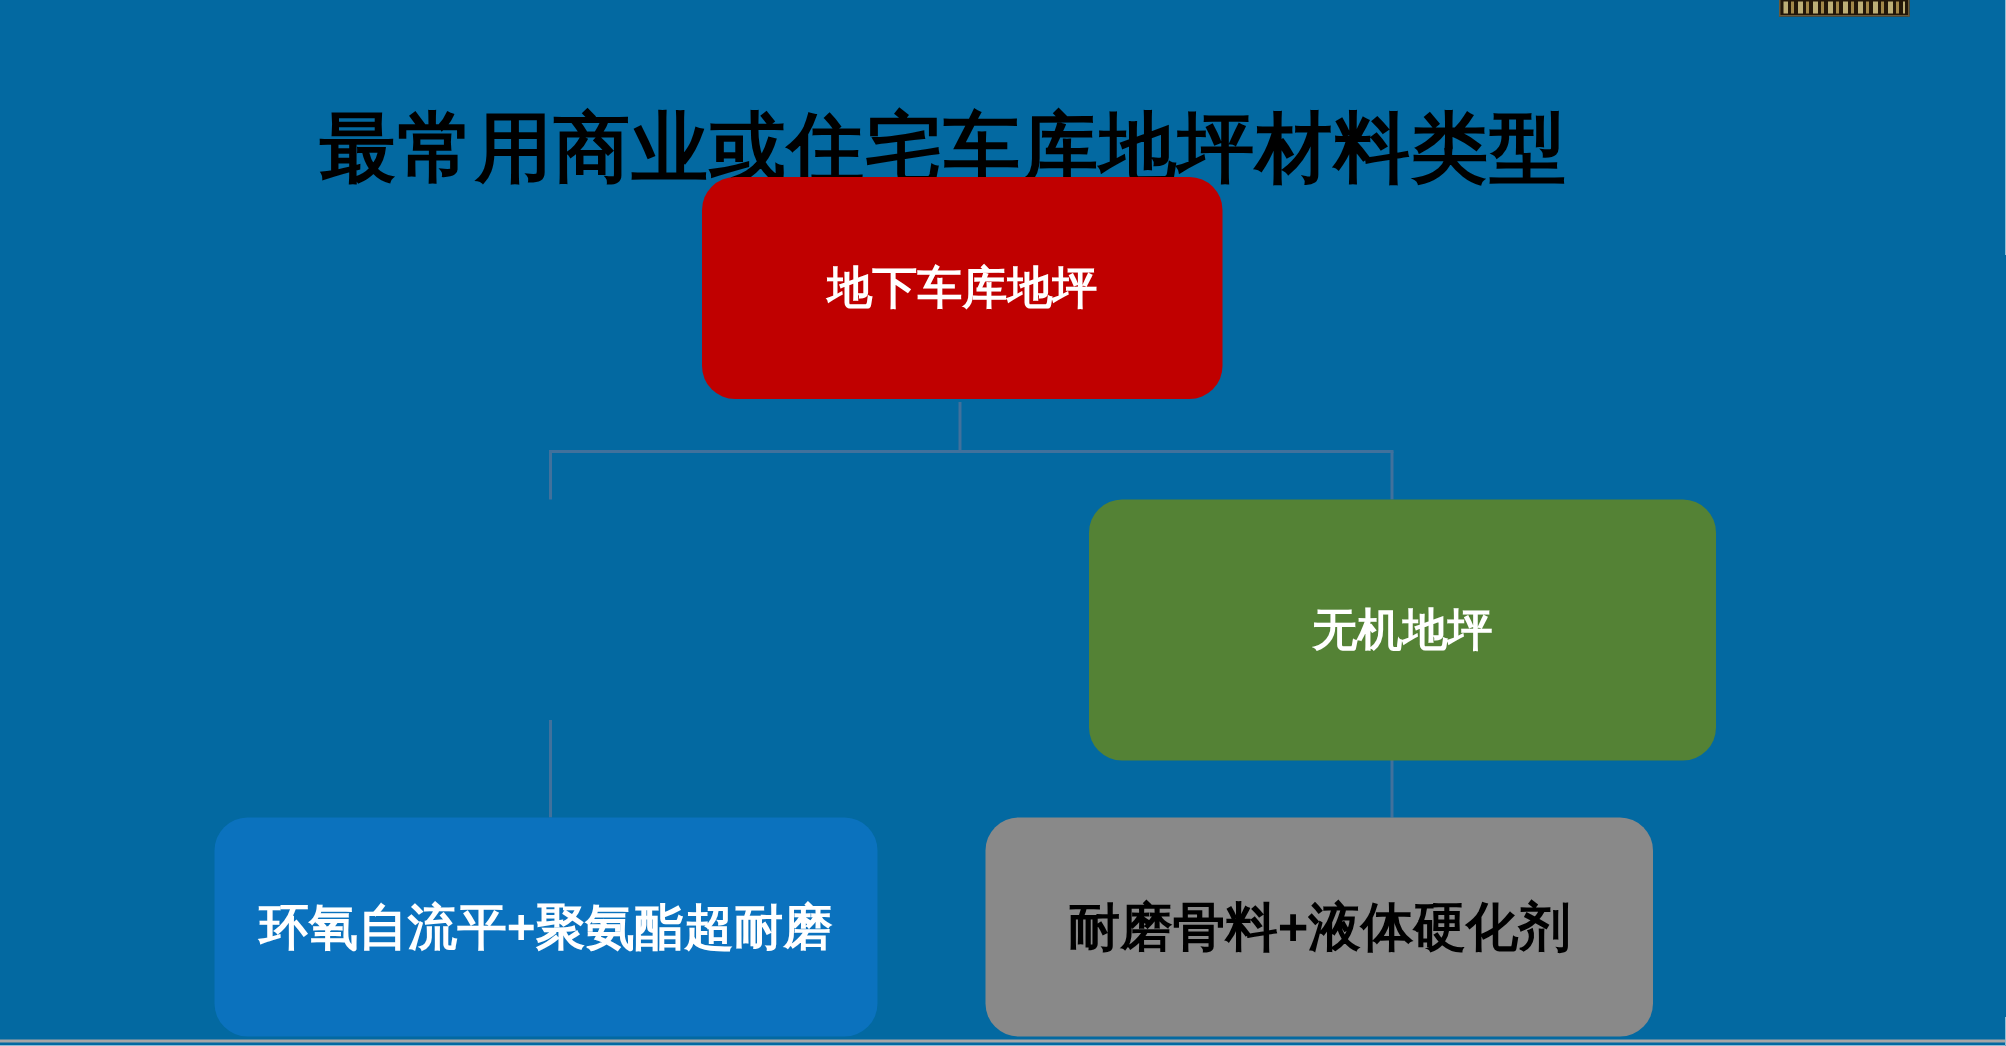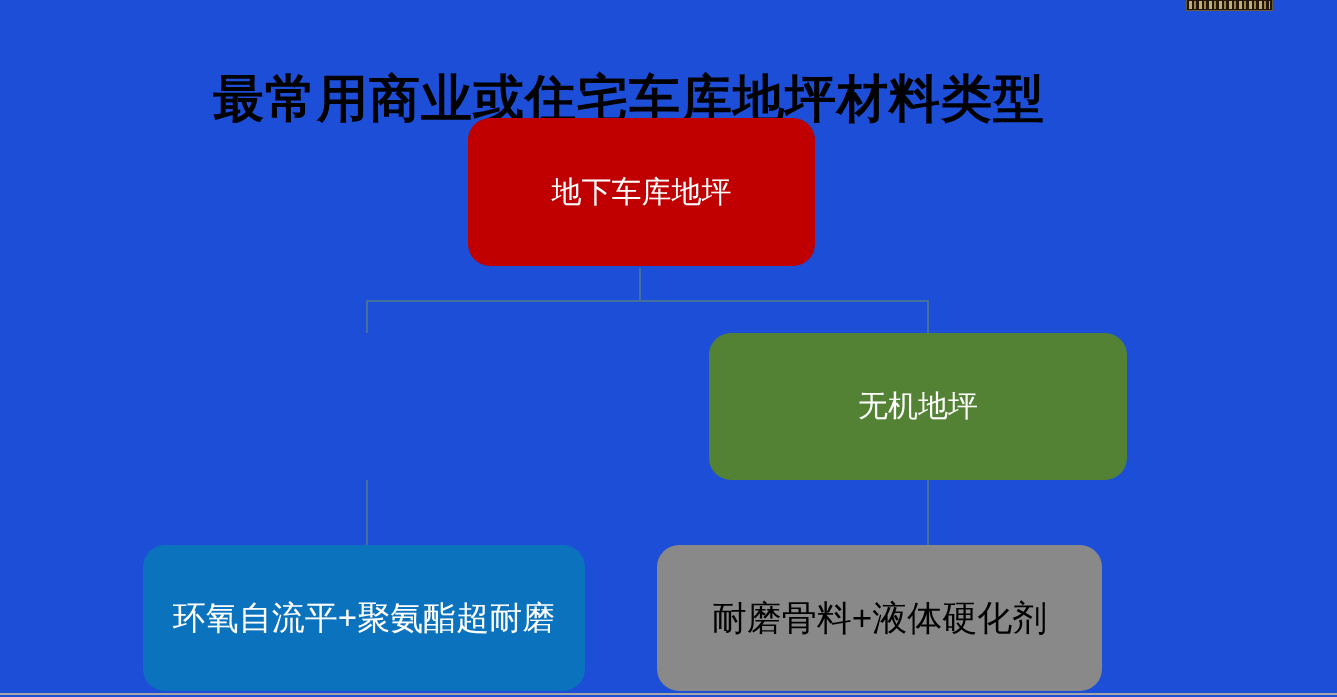--- a/index.html
+++ b/index.html
@@ -1,20 +1,20 @@
 <!DOCTYPE html>
 <html><head>
 <meta charset="utf-8">
 <style>
   html, body { margin: 0; padding: 0; background: #ffffff; }
   .slide {
     position: relative;
     width: 1337px;
     height: 697px;
-    background: #1d4ed8;
+    background: #0369a1;
     overflow: hidden;
     font-family: "Liberation Sans", "DejaVu Sans", sans-serif;
   }
   .slide-title {
     position: absolute;
     left: 213px;
     top: 36px;
     width: 860px;
     font-size: 51px;
     line-height: 58px;
@@ -22,26 +22,26 @@
     color: #000000;
     letter-spacing: 1px;
     white-space: nowrap;
   }
   .node {
     position: absolute;
     display: flex;
     align-items: center;
     justify-content: center;
     border-radius: 22px;
-    font-weight: normal;
+    font-weight: bold;
     text-align: center;
   }
   .node-root   { left: 468px; top: 118px; width: 347px; height: 148px; font-size: 30px; }
   .node-l2a    { left: 147px; top: 333px; width: 436px; height: 147px; font-size: 30px; }
-  .node-l2b    { left: 709px; top: 333px; width: 418px; height: 147px; font-size: 30px; }
+  .node-l2b    { left: 726px; top: 333px; width: 418px; height: 174px; font-size: 30px; }
   .node-l3a    { left: 143px; top: 545px; width: 442px; height: 146px; font-size: 33px; }
   .node-l3b    { left: 657px; top: 545px; width: 445px; height: 146px; font-size: 35px; }
   .connector { position: absolute; }
   .conn-root-drop   { left: 639px; top: 268px; width: 2px;  height: 33px; }
   .conn-horizontal  { left: 366px; top: 300px; width: 563px; height: 2px; }
   .conn-left-drop   { left: 366px; top: 301px; width: 2px;  height: 32px; }
   .conn-right-drop  { left: 927px; top: 301px; width: 2px;  height: 32px; }
   .conn-left-drop2  { left: 366px; top: 480px; width: 2px;  height: 65px; }
   .conn-right-drop2 { left: 927px; top: 480px; width: 2px;  height: 65px; }
   .bottom-rule {

